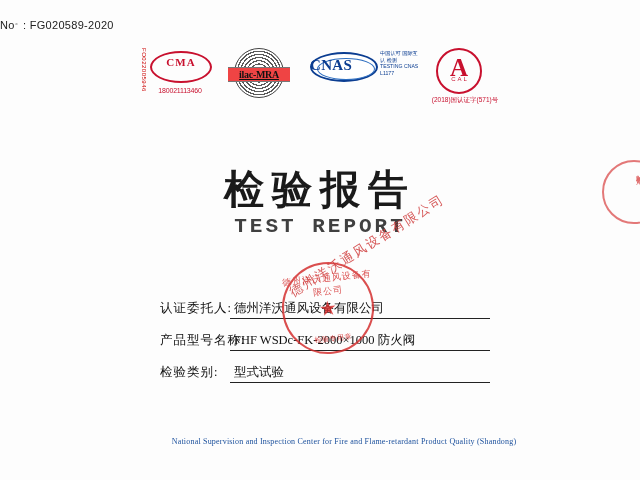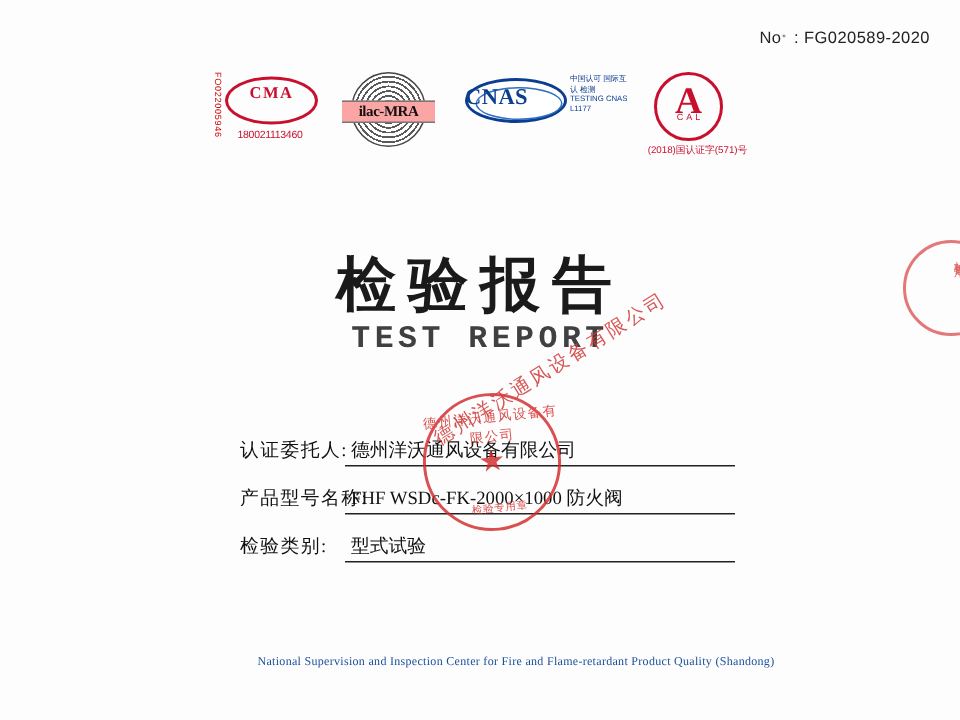--- a/index.html
+++ b/index.html
@@ -20,21 +20,21 @@
     background: #fdfdfd;
     box-sizing: border-box;
   }
 
   
   .report-no {
     position: absolute;
     top: 16px;
     left: 0;
     width: 620px;
-    text-align: right;
+    text-align: left;
     font-size: 11px;
     color: #222;
     letter-spacing: 0.3px;
   }
   .report-no .nosup {
     font-size: 8px;
     vertical-align: super;
   }
 
   
@@ -118,30 +118,31 @@
     background:
       repeating-radial-gradient(circle at 50% 50%, #ffffff 0 2px, #5a5a5a 2px 3.2px);
     box-sizing: border-box;
   }
   .ilac-band {
     position: absolute;
     left: 0px;
     top: 19px;
     width: 62px;
     height: 13px;
-    background: #fca5a5;
+    background: #ef4444;
     border-top: 1px solid #777;
     border-bottom: 1px solid #777;
     text-align: center;
     font-family: "Liberation Serif", serif;
     font-weight: bold;
     font-size: 10px;
     line-height: 13px;
     color: #111;
     letter-spacing: -0.3px;
+    text-decoration: underline;
   }
 
   
   .cnas-wrap {
     position: absolute;
     left: 162px;
     top: 6px;
     width: 84px;
     height: 50px;
   }
@@ -260,21 +261,21 @@
     font-family: Liberation Mono, monospace;
     font-weight: bold;
     font-size: 21px;
     letter-spacing: 3px;
     color: #404040;
   }
 
   
   .fields {
     position: absolute;
-    top: 288px;
+    top: 296px;
     left: 160px;
     width: 330px;
     text-align: center;
   }
   .field-row {
     position: relative;
     height: 32px;
   }
   .field-label {
     position: absolute;

